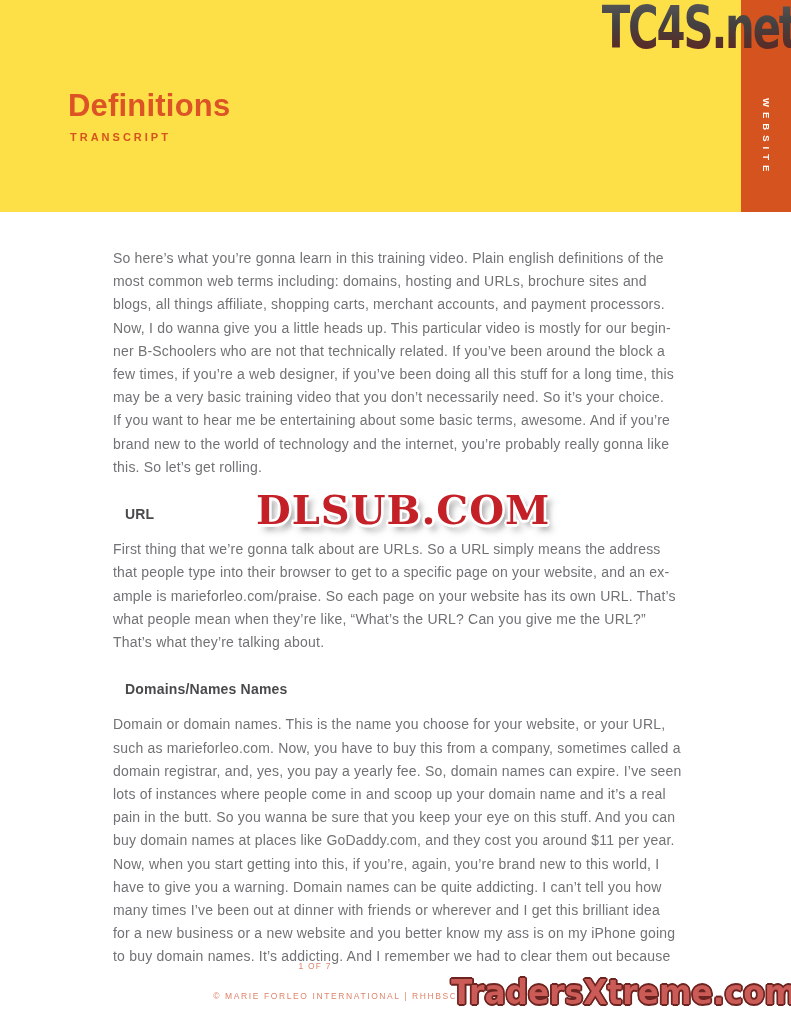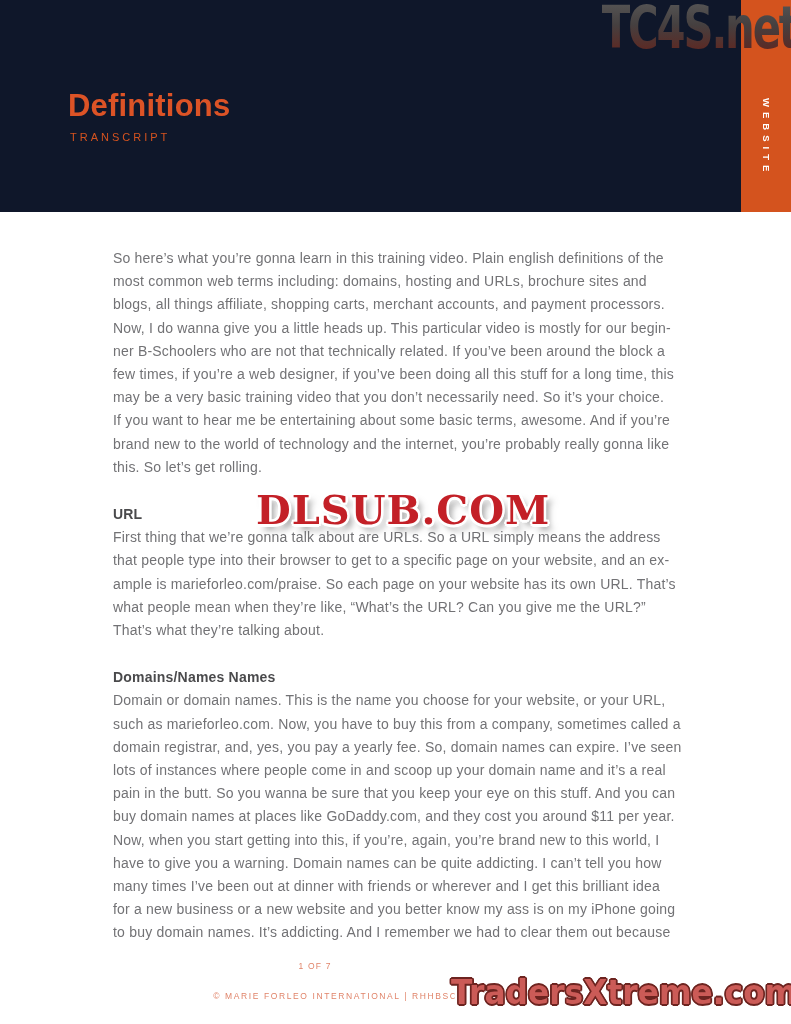--- a/index.html
+++ b/index.html
@@ -12,38 +12,38 @@
     font-family: "Liberation Sans", sans-serif;
     margin: 0 auto;
   }
 
   
   .masthead {
     position: absolute;
     top: 0; left: 0;
     width: 791px;
     height: 212px;
-    background: #0f172a;
+    background: #fde047;
   }
   .doc-title {
     position: absolute;
     left: 68px;
     top: 88px;
     margin: 0;
     font-size: 31px;
     font-weight: bold;
     color: #dc5326;
     letter-spacing: 0.2px;
   }
   .doc-subtitle {
     position: absolute;
     left: 70px;
     top: 131px;
     font-size: 11px;
-    font-weight: normal;
+    font-weight: bold;
     letter-spacing: 3px;
     color: #d5531f;
   }
 
   
   .side-tab {
     position: absolute;
     top: 0;
     right: 0;
     width: 50px;
@@ -72,21 +72,21 @@
   .body-text {
     margin: 0;
     white-space: pre;
     font-size: 14px;
     line-height: 23.2px;
     letter-spacing: 0.2px;
     color: #727275;
   }
   .section-spaced { margin-top: 24px; }
   .section-heading {
-    margin: 0;
+    margin: 12px;
     font-size: 14px;
     line-height: 23.2px;
     font-weight: bold;
     letter-spacing: 0.2px;
     color: #4a4a4c;
   }
 
   
   .page-number {
     position: absolute;

